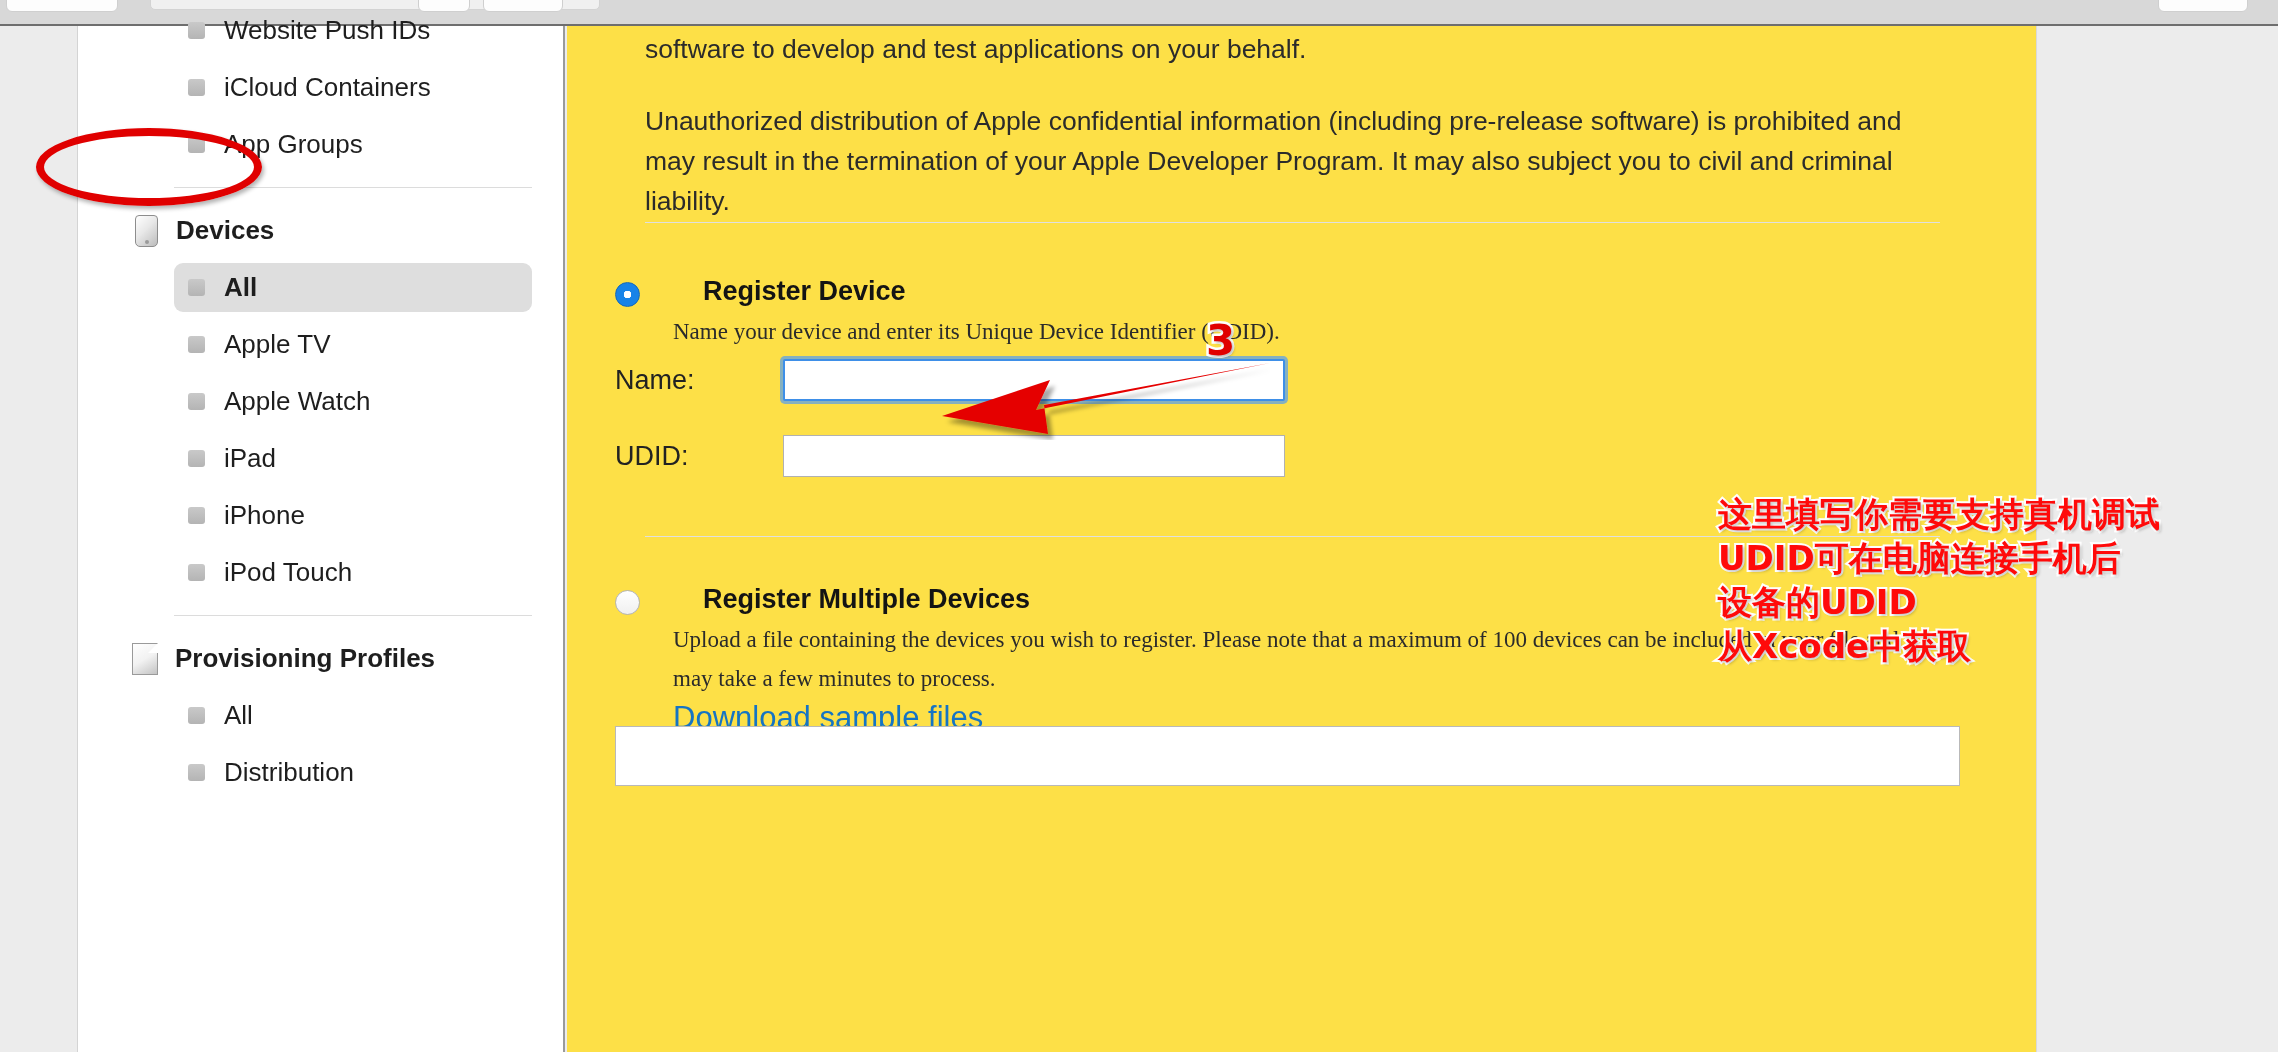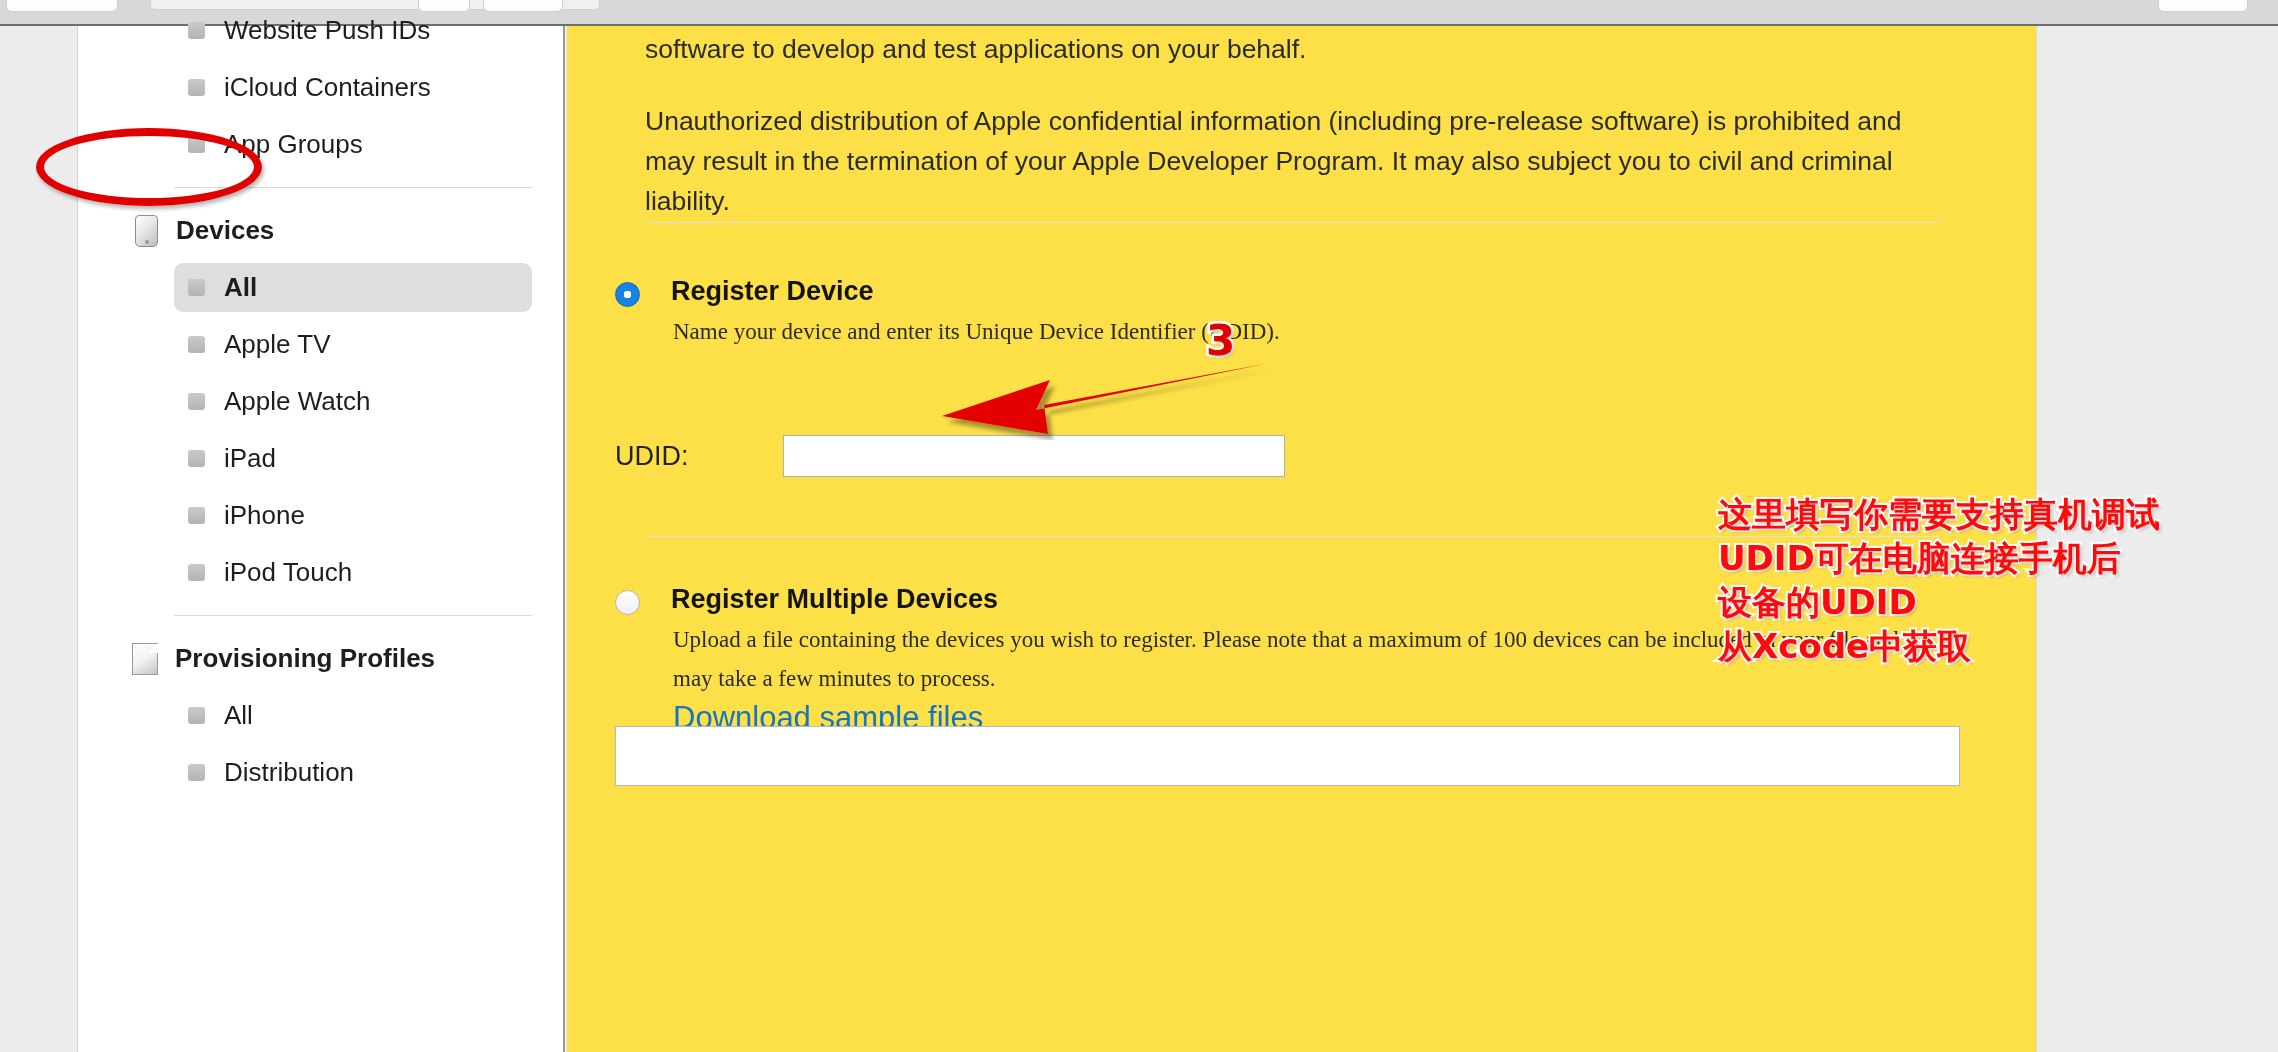--- a/index.html
+++ b/index.html
@@ -167,21 +167,21 @@
     position: absolute; left: 0; top: 8px;
     width: 25px; height: 25px; border-radius: 50%;
     border: 1px solid #b4b4b4;
     background: linear-gradient(#ffffff,#f0f0f0);
   }
   .opt-radio.on {
     background: radial-gradient(circle at 50% 50%, #ffffff 0 22%, #1783e8 24% 100%);
     border: 1px solid #1468b8;
   }
   .opt-title {
-    margin-left: 56px;
+    margin-left: 88px;
     font-size: 27px;
     font-weight: bold;
     color: #141414;
     line-height: 34px;
   }
   .opt-desc {
     margin-left: 58px;
     font-size: 23px;
     line-height: 39px;
     color: #2b2b2b;
@@ -372,20 +372,24 @@
     <p class="para p-unauth">Unauthorized distribution of Apple confidential information (including pre-release software) is prohibited and may result in the termination of your Apple Developer Program. It may also subject you to civil and criminal liability.</p>
 
     <div class="hr hr-top"></div>
 
     <div class="opt opt-register">
       <span class="opt-radio on"></span>
       <div class="opt-title">Register Device</div>
       <div class="opt-desc">Name your device and enter its Unique Device Identifier (UDID).</div>
     </div>
 
+    <div class="form-row row-name">
+      <span class="form-label">Name:</span>
+      <input class="field focus" type="text" value="" style="">
+    </div>
 
     <div class="form-row row-udid">
       <span class="form-label">UDID:</span>
       <input class="field" type="text" value="" style="">
     </div>
 
     <div class="hr hr-bot"></div>
 
     <div class="opt opt-multi">
       <span class="opt-radio"></span>

